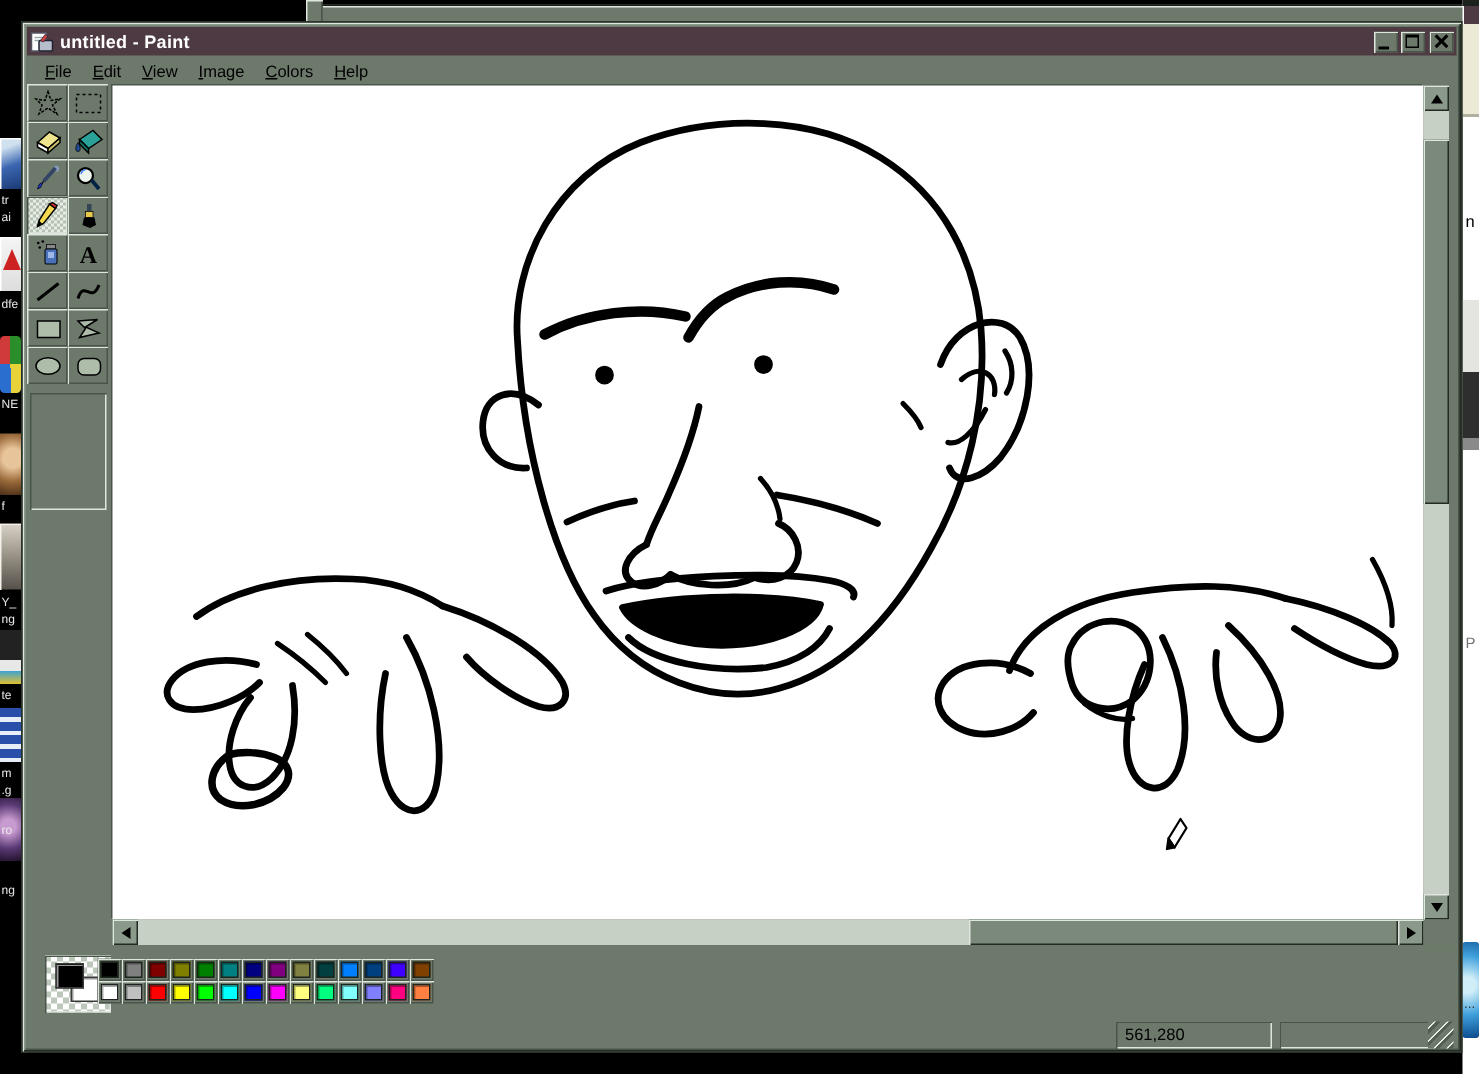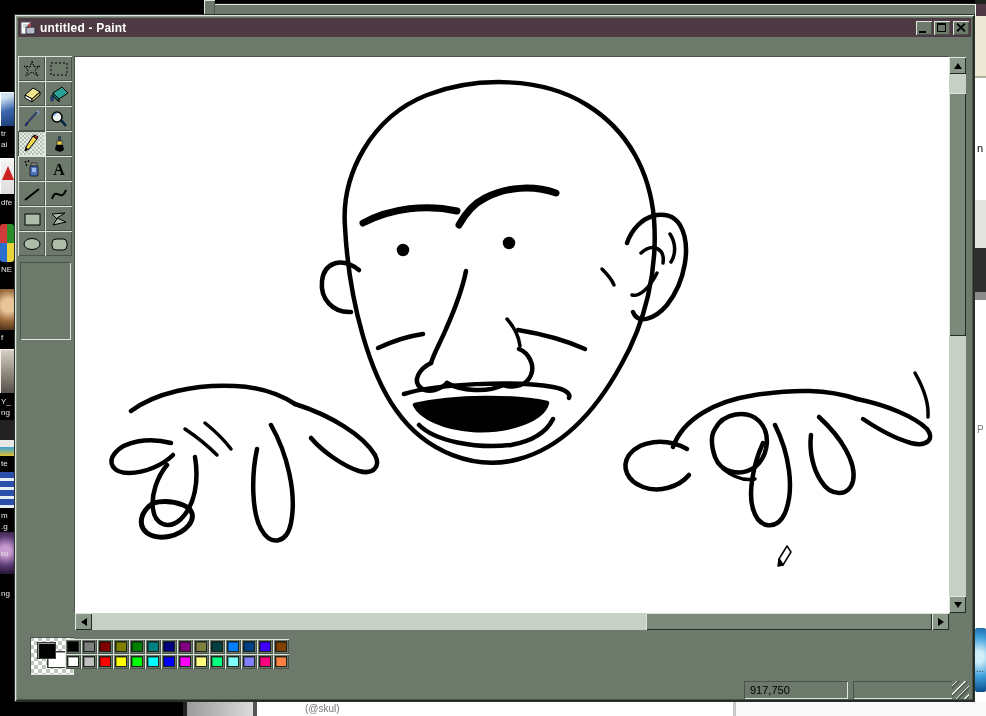--- a/index.html
+++ b/index.html
@@ -122,29 +122,20 @@
     <div class="abs" style="left:0;top:76px;width:11px;height:2px;background:#b0b0a0"></div>
     <div class="abs frag-text" style="left:2px;top:142px;color:#000;font-size:11px">n</div>
     <div class="abs" style="left:0;top:200px;width:11px;height:48px;background:#e4e4e0"></div>
     <div class="abs" style="left:0;top:248px;width:11px;height:44px;background:#2e2e2e"></div>
     <div class="abs" style="left:0;top:292px;width:11px;height:8px;background:#8a8a8a"></div>
     <div class="abs frag-text" style="left:2px;top:424px">P</div>
     <div class="abs" style="left:0;top:628px;width:11px;height:64px;background:radial-gradient(circle at 30% 45%,#cfeef8 15%,#3fa0dc 55%,#0a4a8a);border-radius:2px;"></div>
     <div class="abs frag-text" style="left:1px;top:664px;color:#333;font-size:9px">...</div>
   </div>
 
-  <div class="abs" id="bottom-strip">
-    <div class="abs" style="left:183px;top:0;width:4px;height:14px;background:#222"></div>
-    <div class="abs" style="left:187px;top:0;width:66px;height:14px;background:linear-gradient(90deg,#9a9a9a,#dcdcdc)"></div>
-    <div class="abs" style="left:253px;top:0;width:4px;height:14px;background:#555"></div>
-    <div class="abs" style="left:257px;top:0;width:476px;height:14px;background:#fff"></div>
-    <div class="abs frag-text" style="left:305px;top:1px">(@skul)</div>
-    <div class="abs" style="left:733px;top:0;width:3px;height:14px;background:#c8c8c8"></div>
-    <div class="abs" style="left:736px;top:0;width:250px;height:14px;background:#fafafa"></div>
-  </div>
 
   <div class="abs" id="paint-window">
 
     <div class="abs" id="title-bar">
       <svg width="16" height="16" viewBox="0 0 16 16">
         <rect x="1" y="2" width="10" height="12" fill="#fff" stroke="#556"></rect>
         <path d="M3 5 h6 M3 7 h6" stroke="#9aa" stroke-width="1"></path>
         <rect x="6" y="7" width="9" height="7" rx="1" fill="#b6bdcb" stroke="#223"></rect>
         <path d="M7 7 l3 -4 l2 1 l-3 4 z" fill="#d04040" stroke="#223" stroke-width="0.5"></path>
       </svg>
@@ -154,20 +145,28 @@
           <span class="glyph-min"></span>
         </span>
       <span class="tb-btn">
           <span class="glyph-max"></span>
         </span>
       <span class="tb-btn" style="margin-left:3px">
           <span class="glyph-x"></span>
         </span>
     </div>
 
+    <div class="abs" id="menu-bar">
+      <span class="menu-item"><u>F</u>ile</span>
+      <span class="menu-item"><u>E</u>dit</span>
+      <span class="menu-item"><u>V</u>iew</span>
+      <span class="menu-item"><u>I</u>mage</span>
+      <span class="menu-item"><u>C</u>olors</span>
+      <span class="menu-item"><u>H</u>elp</span>
+    </div>
 
     <div class="abs" id="tool-grid">
       <div class="tool-cell" style="left:0;top:0">
         <svg width="22" height="20">
             <path d="M11 2 L13 8 L19 7 L14 11 L17 17 L11 13 L5 17 L7 11 L3 7 L9 8 Z" fill="none" stroke="#000" stroke-dasharray="2 1"></path>
           </svg>
         </div>
       <div class="tool-cell" style="left:27px;top:0">
         <svg width="22" height="20">
             <rect x="3" y="4" width="16" height="12" fill="none" stroke="#000" stroke-dasharray="2 2"></rect>
@@ -430,18 +429,18 @@
           <div class="swatch" style="left: 192px; top: 15px;">
             <div class="well" style="background: rgb(255, 0, 128);"></div>
           </div>
           <div class="swatch" style="left: 208px; top: 15px;">
             <div class="well" style="background: rgb(255, 128, 64);"></div>
           </div>
         </div>
     </div>
 
     <div class="abs" id="status-bar">
-      <div class="status-panel" style="left:726px;width:104px">917,750</div>
+      <div class="status-panel" style="left:726px;width:104px">561,280</div>
       <div class="status-panel" style="left:835px;width:102px"></div>
       <div id="resize-grip"></div>
     </div>
   </div>
 </div>
 
 </body></html>

